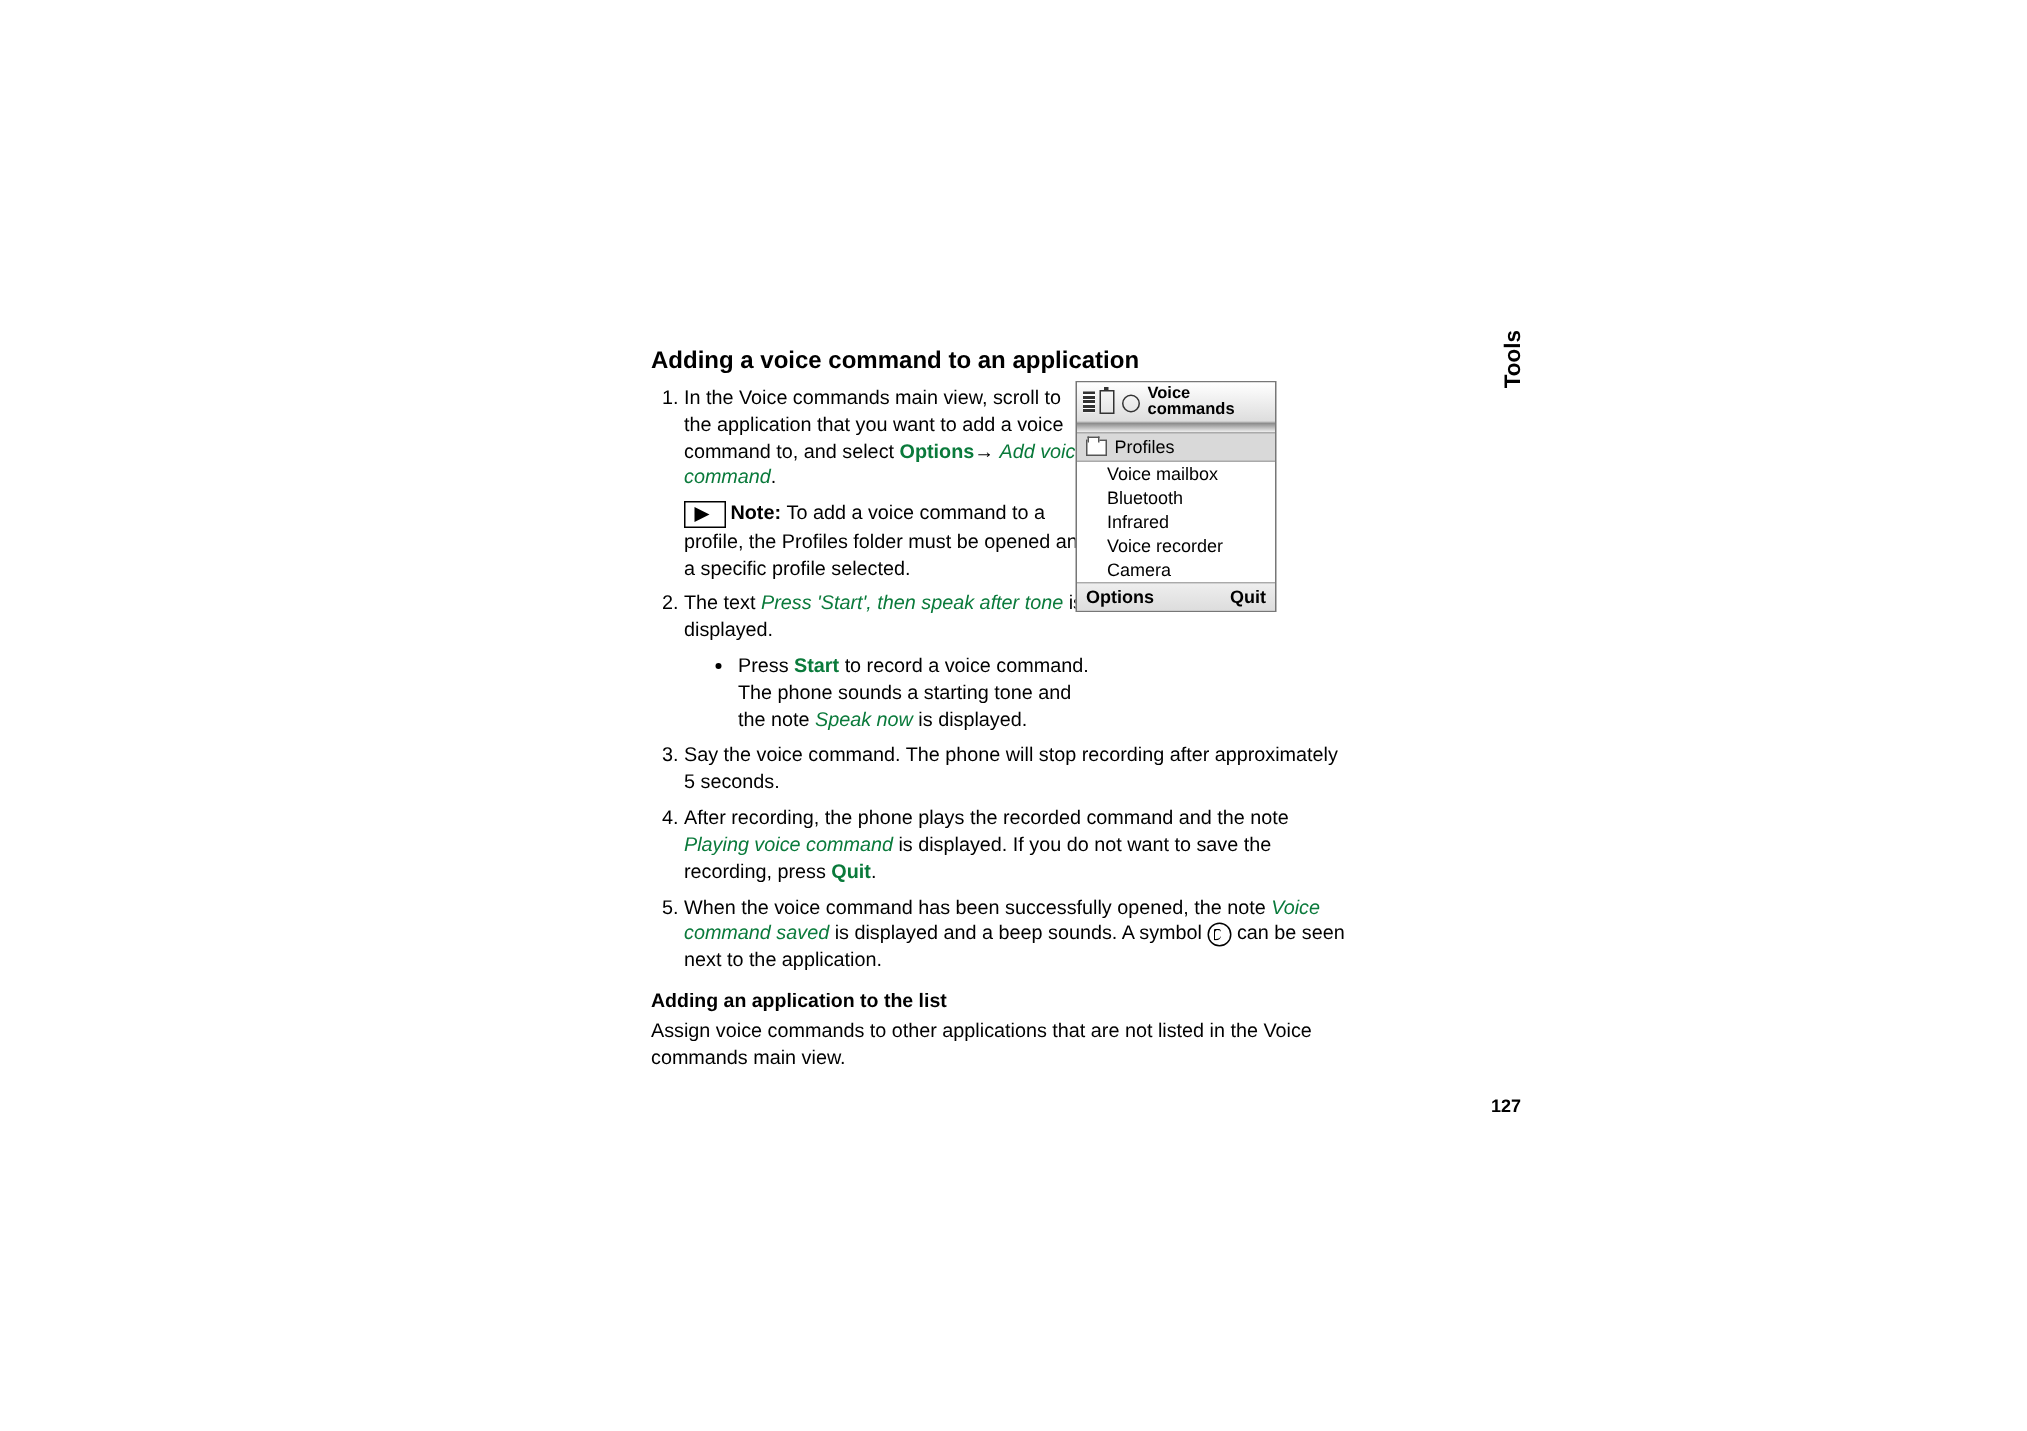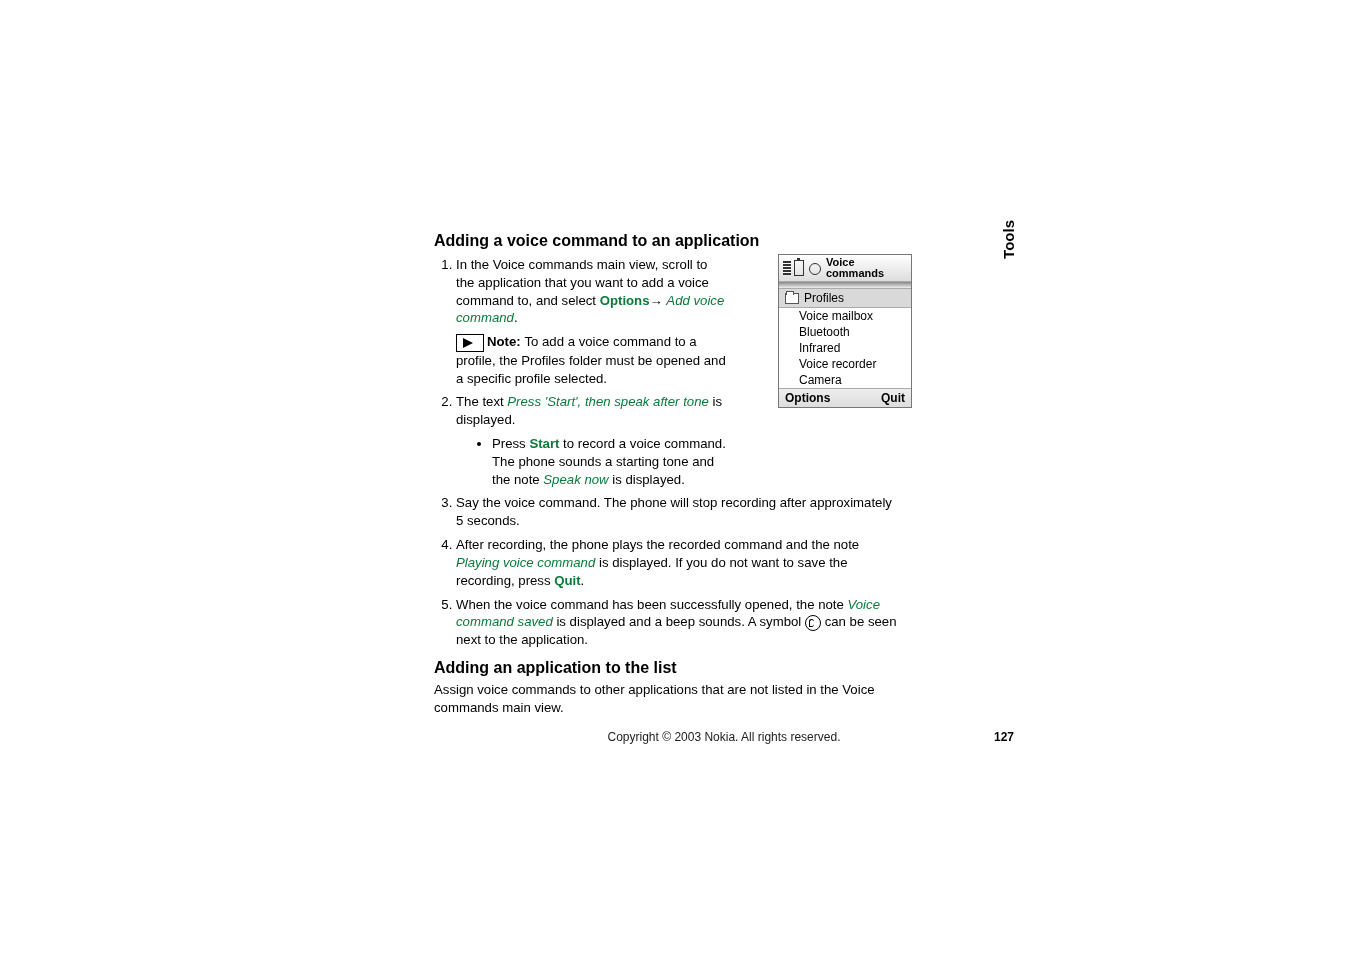--- a/index.html
+++ b/index.html
@@ -17,21 +17,21 @@
     left: 434px;
     top: 220px;
     width: 580px;
   }
   h3.section {
     font-size: 16px;
     font-weight: bold;
     margin: 12px 0 6px 0;
   }
   h4.subsection {
-    font-size: 16px;
+    font-size: 13px;
     font-weight: bold;
     margin: 10px 0 4px 0;
   }
   ol.main-list {
     list-style: decimal;
     margin: 0;
     padding-left: 22px;
     font-size: 13.2px;
     line-height: 1.35;
   }
@@ -73,21 +73,21 @@
   p.body {
     font-size: 13.2px;
     line-height: 1.35;
     margin: 0 0 6px 0;
   }
   .narrow-steps ol.main-list > li {
     width: 270px;
   }
   .screenshot {
     position: absolute;
-    left: 778px;
+    left: 717px;
     top: 254px;
     width: 132px;
     border: 1px solid #777;
     background: #fff;
     font-family: "Arial Narrow", Arial, sans-serif;
     font-size: 12px;
   }
   .sshot-header {
     display: flex;
     align-items: center;
@@ -274,15 +274,14 @@
   <div class="sshot-item">Voice recorder</div>
   <div class="sshot-item">Camera</div>
   <div class="sshot-softkeys">
     <span>Options</span>
     <span>Quit</span>
   </div>
 </div>
 
 <div class="footer">
   <span style="width:40px;"></span>
-  <span class="copy">Copyright © 2003 Nokia. All rights reserved.</span>
   <span class="pnum">127</span>
 </div>
 
 </body></html>

